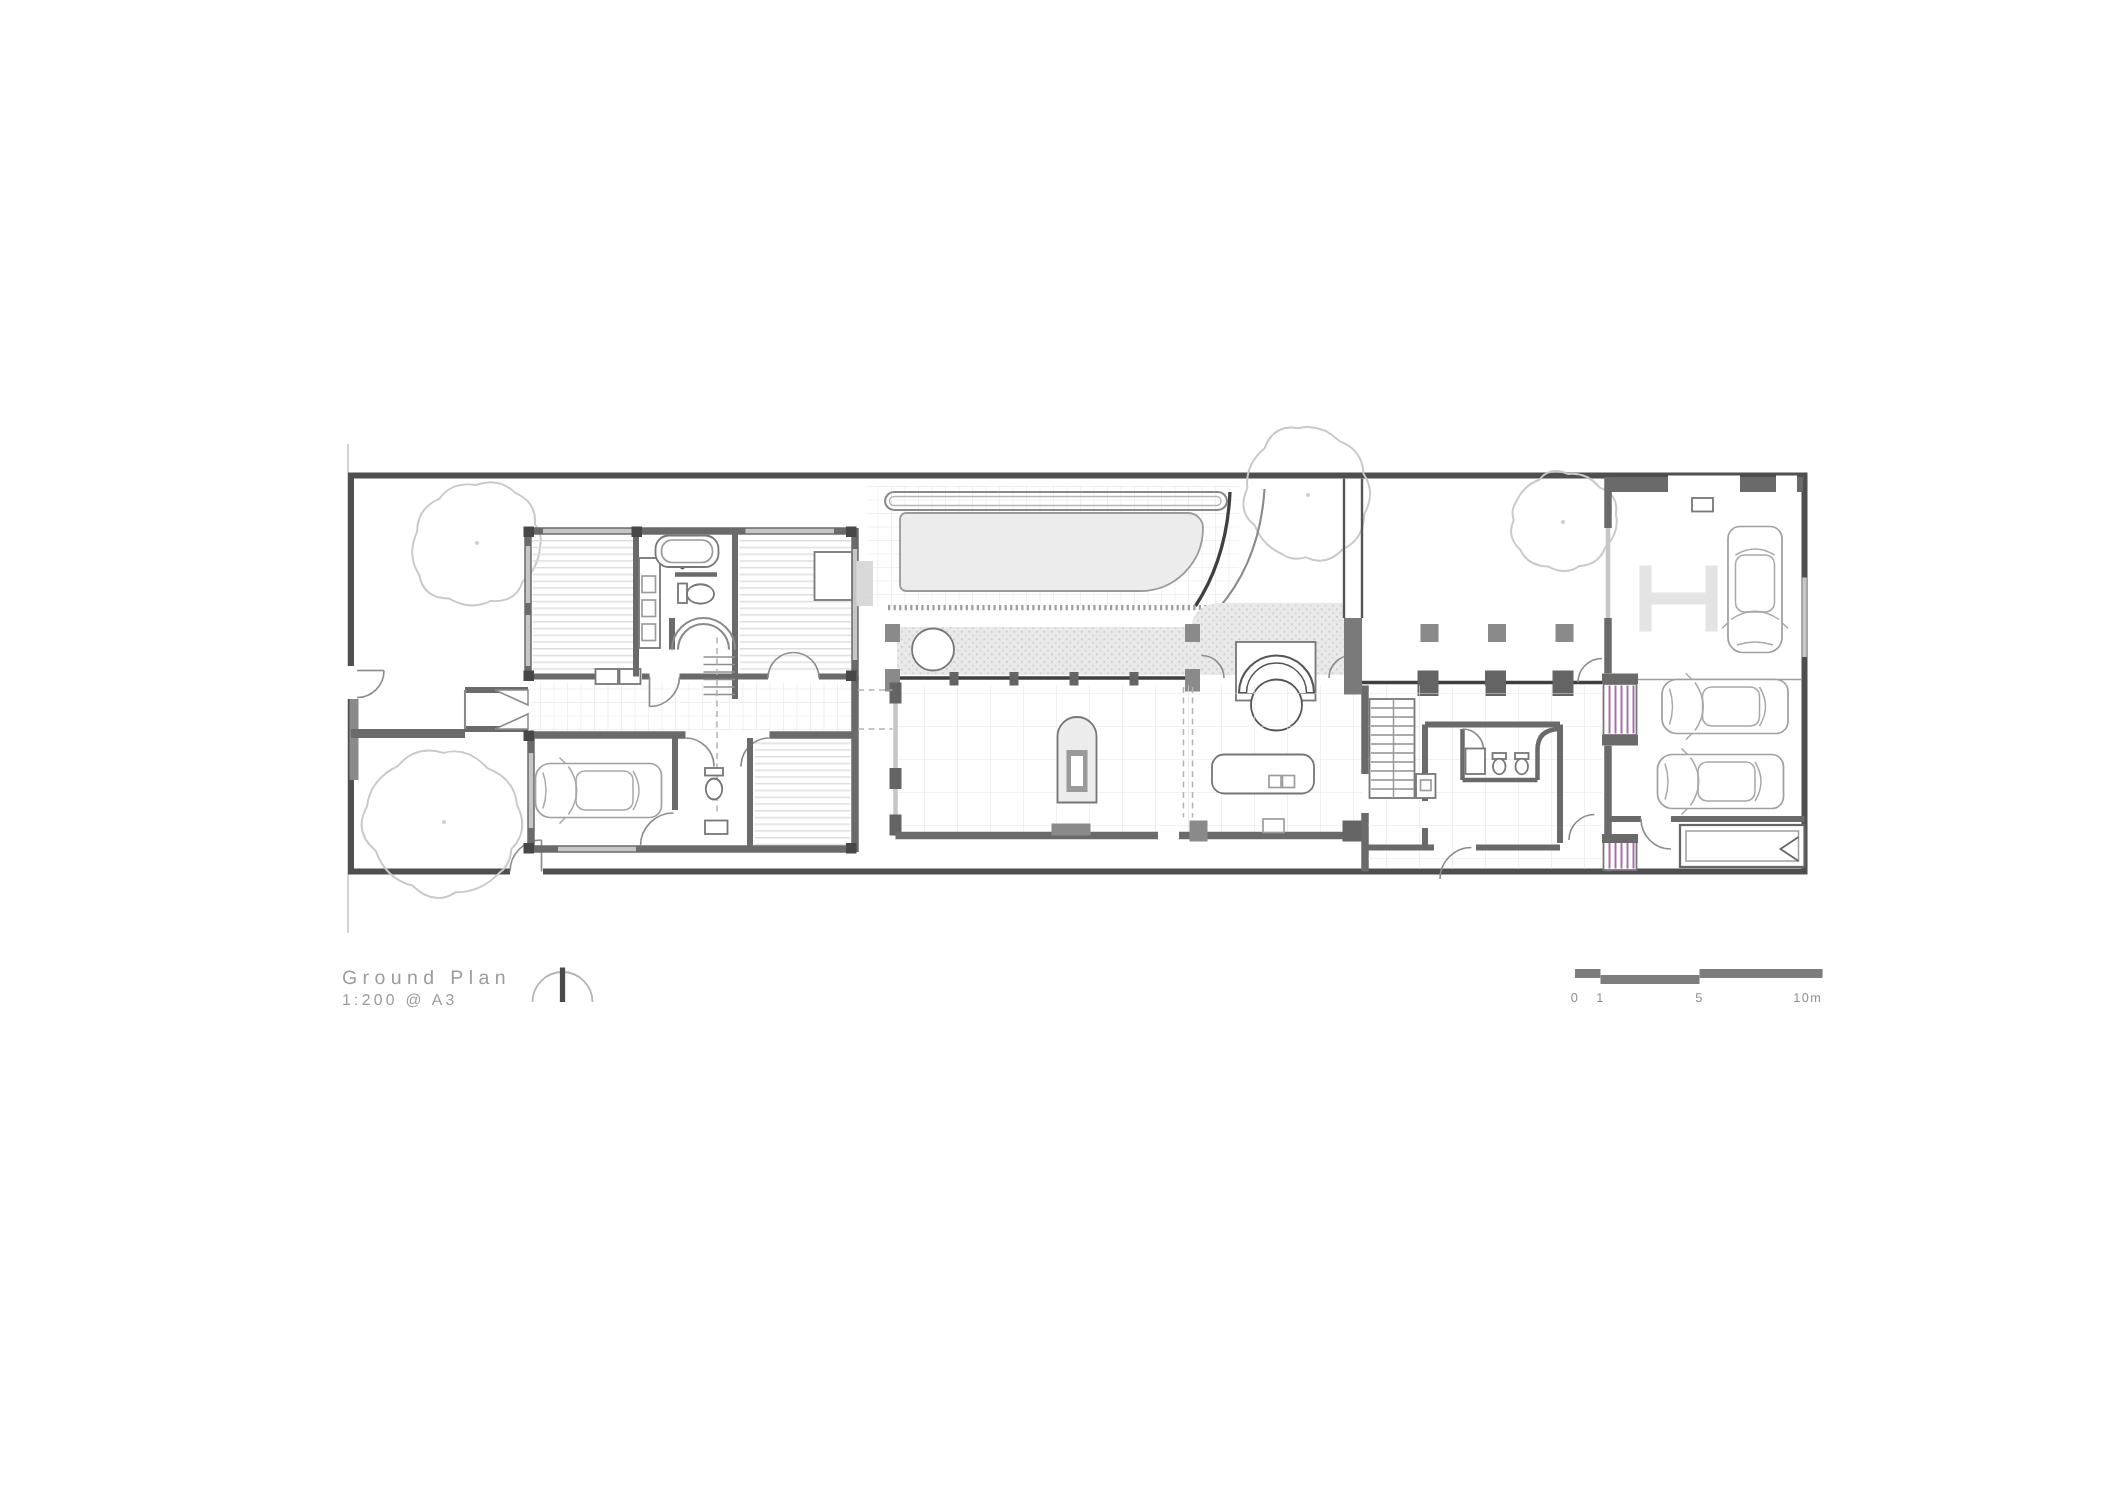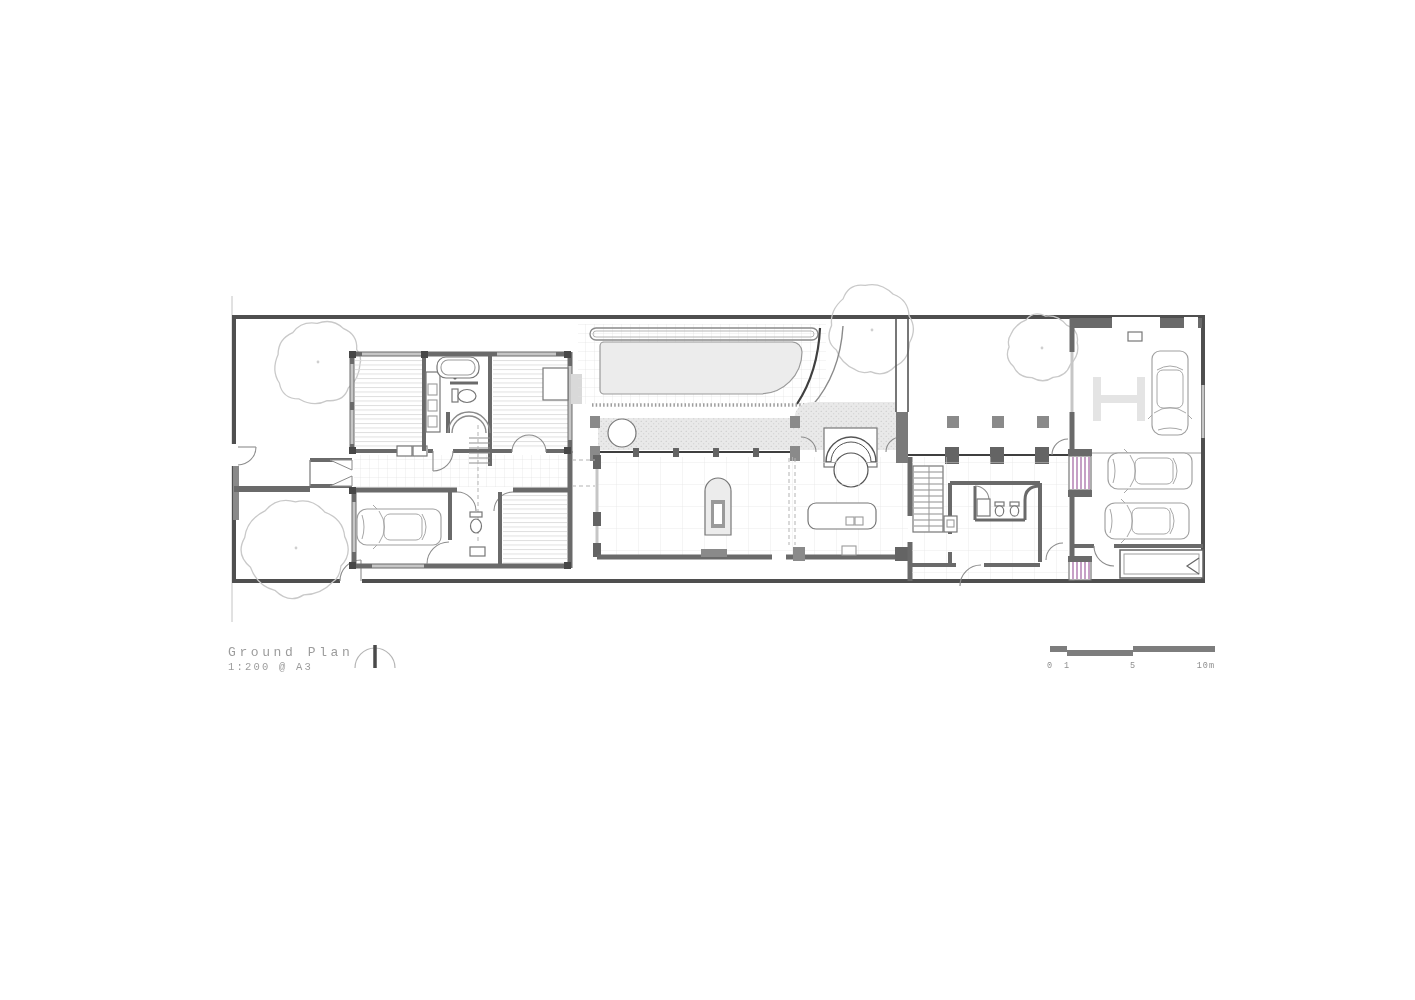--- a/index.html
+++ b/index.html
@@ -3,21 +3,21 @@
 <meta charset="utf-8">
 <style>
   :root{
     --wall:#6a6a6a; --wall-dark:#474747; --boundary:#4f4f4f;
     --win:#c6c6c6; --door:#8c8c8c; --fix:#777777; --fixlt:#9b9b9b;
     --tree:#c9c9c9; --stair:#a86ca8; --txt:#9c9c9c; --bar:#7d7d7d;
     --fill:#ececec; --faint:#e4e4e4;
   }
   html,body{margin:0;padding:0;background:#ffffff;}
   .sheet{position:relative;width:1415px;height:1000px;background:#fff;overflow:hidden;
-         font-family:Liberation Mono, monospace;}
+         font-family:Liberation Sans, sans-serif;}
   svg{position:absolute;left:0;top:0;}
   .boundary{stroke:var(--boundary);stroke-width:4;fill:none;}
   .wall{stroke:var(--wall);stroke-width:5;fill:none;}
   .wall4{stroke:var(--wall);stroke-width:4;fill:none;}
   .wall3{stroke:var(--wall);stroke-width:3;fill:none;}
   .thin{stroke:#3f3f3f;stroke-width:2.2;fill:none;}
   .thin2{stroke:#8a8a8a;stroke-width:1.4;fill:none;}
   .win{stroke:var(--win);stroke-width:3;fill:none;}
   .door{stroke:var(--door);stroke-width:1.1;fill:none;}
   .fix{stroke:var(--fix);stroke-width:1.2;fill:#ffffff;}

